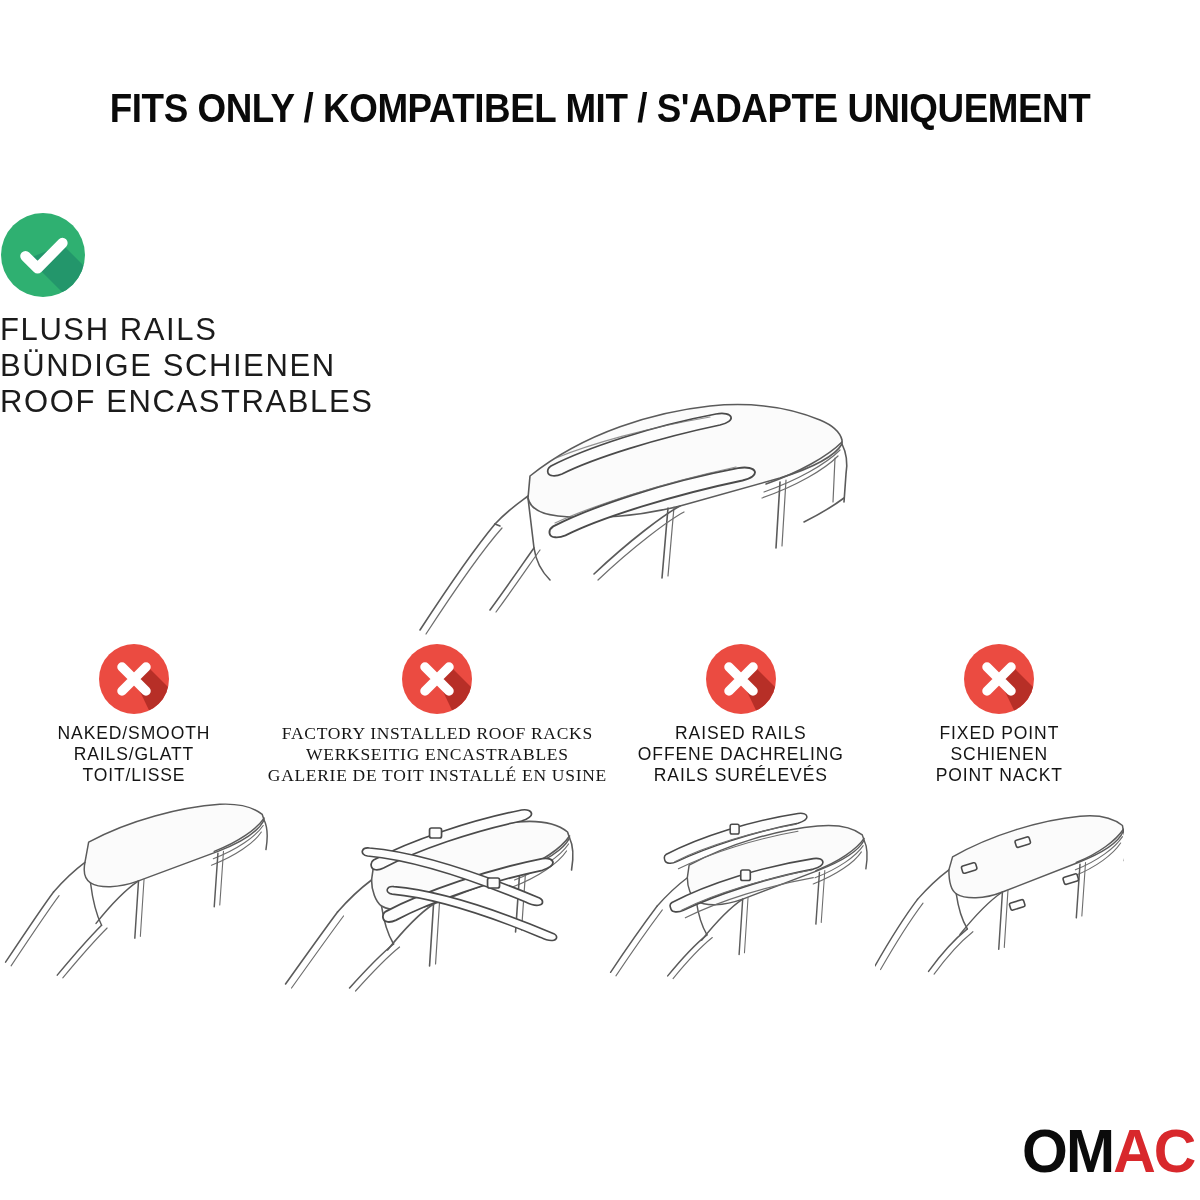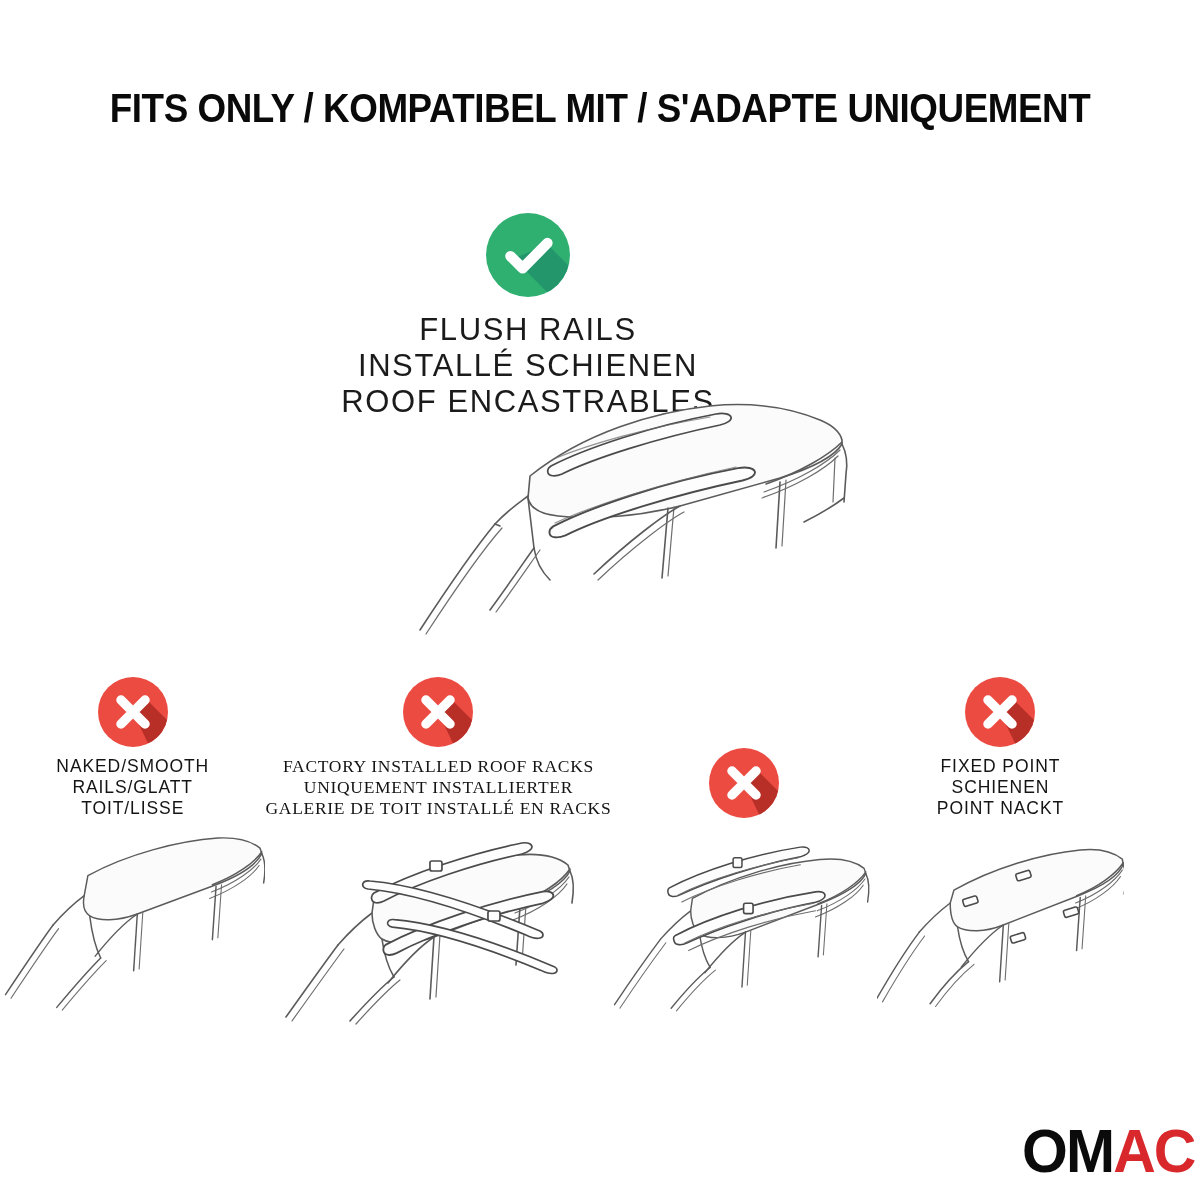--- a/index.html
+++ b/index.html
@@ -22,21 +22,21 @@
     font-weight:bold;
     font-size:40px;
     letter-spacing:-0.5px;
     transform:scaleX(0.92);
     white-space:nowrap;
     color:#0a0a0a;
   }
 
   
   .good-block{
-    position:absolute;top:212px;left:14px;width:1028px;text-align:center;
+    position:absolute;top:212px;left:0;width:1028px;
   }
   .badge{
     display:inline-block;
     width:86px;height:86px;
     position:relative;
   }
   .badge svg{display:block;width:86px;height:86px;}
 
   .good-text{
     margin-top:10px;
@@ -52,23 +52,23 @@
   .hero-art{
     position:absolute;
     left:380px;top:398px;
     width:470px;height:240px;
   }
   .hero-art svg{width:100%;height:100%;display:block;}
 
   
   .cols{
     position:absolute;
-    top:676px;left:0;width:1124px;
+    top:643px;left:0;width:1124px;
     display:flex;
-    align-items:flex-end;
+    align-items:center;
   }
   .col{
     display:flex;flex-direction:column;align-items:center;
     text-align:center;
   }
   .col-1{width:290px;}
   .col-2{width:350px;}
   .col-3{width:290px;}
   .col-4{width:270px;}
 
@@ -131,21 +131,21 @@
         <circle cx="43" cy="43" r="42" fill="#2fb071"></circle>
         <g clip-path="url(#gclip)">
           <path d="M28.5 46.5 L38 56 L86 104 L86 56 L62.5 32.5 Z" fill="#23956a" opacity="0.95"></path>
         </g>
         <path d="M25.5 44.2 L37.6 56.3 L62.4 31.1" fill="none" stroke="#ffffff" stroke-width="10.5" stroke-linecap="round" stroke-linejoin="round"></path>
       </svg>
     </div>
 
     <div class="good-text">
       <div>FLUSH RAILS</div>
-      <div>INSTALLÉ SCHIENEN</div>
+      <div>BÜNDIGE SCHIENEN</div>
       <div>ROOF ENCASTRABLES</div>
     </div>
   </div>
 
   <div class="hero-art">
     <svg viewBox="0 0 470 240" xmlns="http://www.w3.org/2000/svg" aria-hidden="true">
 
       <path class="ln ln-fill" d="M150 78 C205 34 275 14 330 8 C370 4 406 8 440 22
                                   C452 27 460 34 462 42 L462 46
                                   C455 58 432 70 400 80
@@ -254,22 +254,22 @@
             </defs>
           <circle cx="36" cy="36" r="35" fill="#eb4b41"></circle>
           <g clip-path="url(#xc2)">
             <path d="M36 36 L49 23 L86 60 L86 86 L60 86 Z" fill="#b42d26" opacity="0.95"></path>
           </g>
           <path d="M24 24 L48 48 M48 24 L24 48" stroke="#ffffff" stroke-width="9.5" stroke-linecap="round"></path>
         </svg>
       </div>
       <div class="col-label">
         <div>FACTORY INSTALLED ROOF RACKS</div>
-        <div>UNIQUEMENT INSTALLIERTER</div>
-        <div>GALERIE DE TOIT INSTALLÉ EN RACKS</div>
+        <div>WERKSEITIG ENCASTRABLES</div>
+        <div>GALERIE DE TOIT INSTALLÉ EN USINE</div>
       </div>
       <div class="col-art">
         <svg viewBox="0 0 320 200" xmlns="http://www.w3.org/2000/svg" aria-hidden="true">
 
           <path class="ln ln-fill" d="M96 74 C140 50 196 34 240 30 C262 28 280 32 290 40 L292 46
                                       C286 58 266 70 240 80 L156 112
                                       C134 120 114 120 104 114 C98 110 94 98 94 88 Z"></path>
           <path class="ln" d="M94 88 C86 94 74 104 60 120"></path>
           <path class="ln" d="M60 120 C48 136 28 164 8 192"></path>
           <path class="ln-thin" d="M66 124 C54 140 34 168 14 196"></path>
@@ -313,20 +313,25 @@
               <clipPath id="xc3">
                 <circle cx="36" cy="36" r="35"></circle>
               </clipPath>
             </defs>
           <circle cx="36" cy="36" r="35" fill="#eb4b41"></circle>
           <g clip-path="url(#xc3)">
             <path d="M36 36 L49 23 L86 60 L86 86 L60 86 Z" fill="#b42d26" opacity="0.95"></path>
           </g>
           <path d="M24 24 L48 48 M48 24 L24 48" stroke="#ffffff" stroke-width="9.5" stroke-linecap="round"></path>
         </svg>
+      </div>
+      <div class="col-label">
+        <div>RAISED RAILS</div>
+        <div>OFFENE DACHRELING</div>
+        <div>RAILS SURÉLEVÉS</div>
       </div>
       <div class="col-art">
         <svg viewBox="0 0 300 200" xmlns="http://www.w3.org/2000/svg" aria-hidden="true">
           <path class="ln ln-fill" d="M92 70 C136 46 192 30 236 26 C258 24 276 28 286 36 L288 42
                                       C282 54 262 66 236 76 L152 108
                                       C130 116 110 116 100 110 C94 106 90 94 90 84 Z"></path>
           <path class="ln" d="M90 84 C82 90 70 100 56 116"></path>
           <path class="ln" d="M56 116 C44 132 24 160 4 190"></path>
           <path class="ln-thin" d="M62 120 C50 136 30 164 10 194"></path>
           <path class="ln" d="M100 110 C102 124 106 138 112 148"></path>

